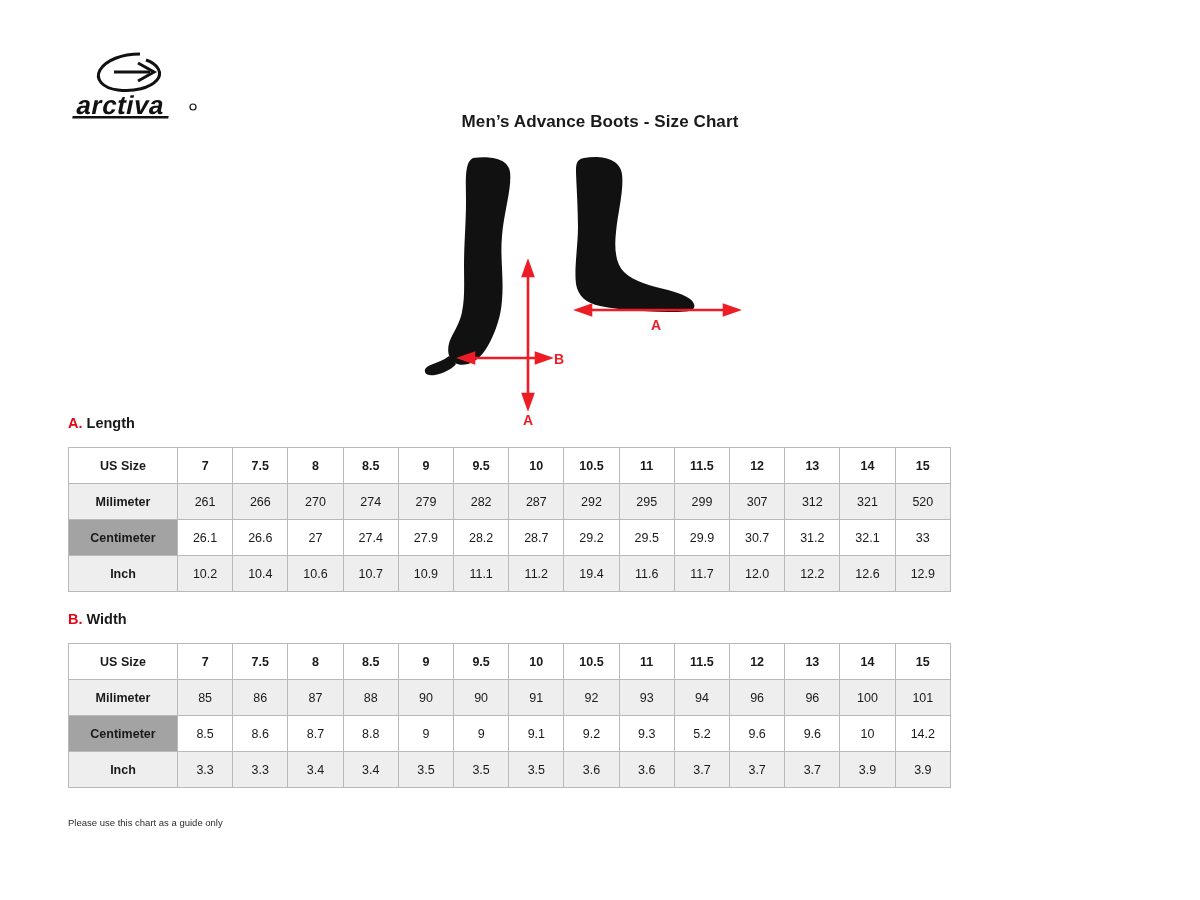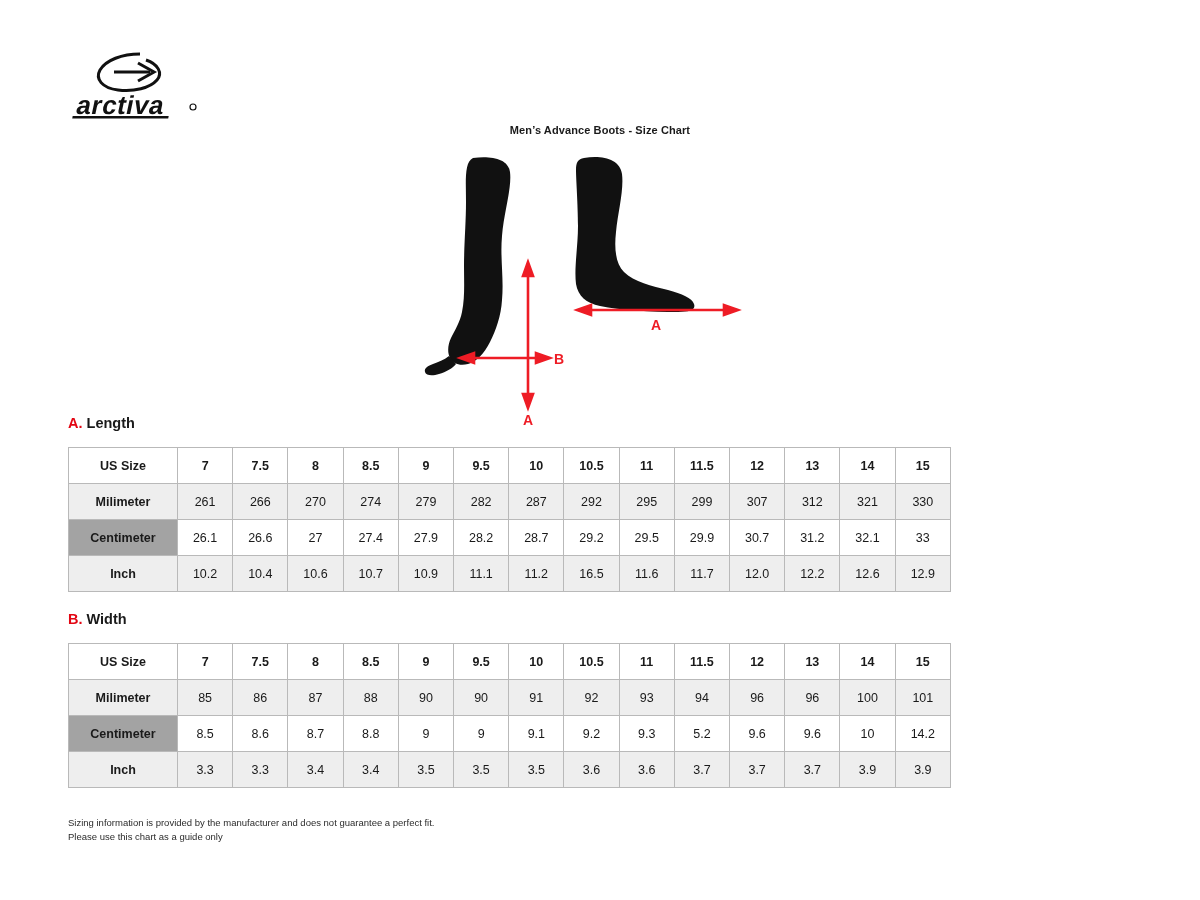--- a/index.html
+++ b/index.html
@@ -23,23 +23,23 @@
     top: 44px;
     width: 140px;
     height: 80px;
   }
 
   
   .chart-title {
     position: absolute;
     left: 0;
     right: 0;
-    top: 124px;
+    top: 112px;
     text-align: center;
-    font-size: 11px;
+    font-size: 17px;
     font-weight: bold;
     letter-spacing: 0.1px;
     color: #1a1a1a;
   }
 
   
   .illustration {
     position: absolute;
     left: 420px;
     top: 150px;
@@ -206,21 +206,21 @@
       <td>274</td>
       <td>279</td>
       <td>282</td>
       <td>287</td>
       <td>292</td>
       <td>295</td>
       <td>299</td>
       <td>307</td>
       <td>312</td>
       <td>321</td>
-      <td>330</td>
+      <td>520</td>
     </tr>
     <tr>
       <td class="row-label">Centimeter</td>
       <td>26.1</td>
       <td>26.6</td>
       <td>27</td>
       <td>27.4</td>
       <td>27.9</td>
       <td>28.2</td>
       <td>28.7</td>
@@ -234,21 +234,21 @@
     </tr>
     <tr class="shade">
       <td class="row-label">Inch</td>
       <td>10.2</td>
       <td>10.4</td>
       <td>10.6</td>
       <td>10.7</td>
       <td>10.9</td>
       <td>11.1</td>
       <td>11.2</td>
-      <td>16.5</td>
+      <td>19.4</td>
       <td>11.6</td>
       <td>11.7</td>
       <td>12.0</td>
       <td>12.2</td>
       <td>12.6</td>
       <td>12.9</td>
     </tr>
   </tbody>
 </table>
 
@@ -324,15 +324,14 @@
       <td>3.7</td>
       <td>3.7</td>
       <td>3.7</td>
       <td>3.9</td>
       <td>3.9</td>
     </tr>
   </tbody>
 </table>
 
 <div class="footnote">
-  <div>Sizing information is provided by the manufacturer and does not guarantee a perfect fit.</div>
   <div>Please use this chart as a guide only</div>
 </div>
 
 </body></html>

